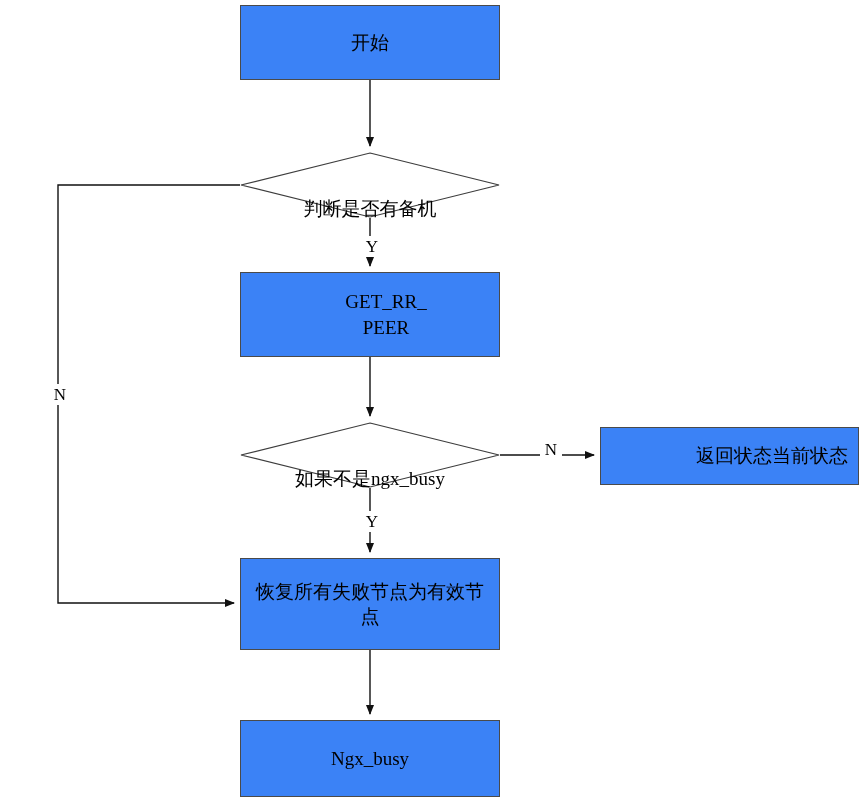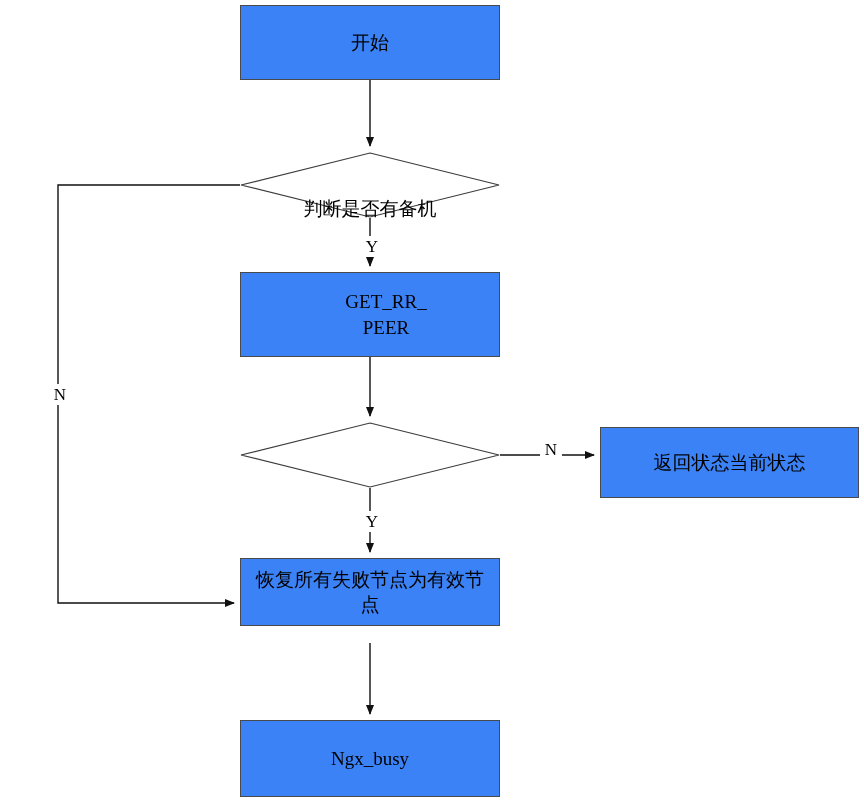--- a/index.html
+++ b/index.html
@@ -132,27 +132,28 @@
 
   <div class="node process" style="left:240px; top:272px; width:260px; height:85px;padding-left:32px;">
     <span class="label en" style="white-space:pre-line;">GET_RR_
 PEER</span>
   </div>
 
   <div class="node decision" style="left:240px; top:422px; width:260px; height:66px;">
     <svg class="dia-svg" width="260" height="66" viewBox="0 0 260 66">
       <polygon points="130,1 259,33 130,65 1,33" fill="#ffffff" stroke="#3d3d3d" stroke-width="1.2"></polygon>
     </svg>
+    <span class="label mixed">如果不是ngx_busy</span>
   </div>
 
-  <div class="node process" style="left:600px; top:427px; width:259px; height:71px;">
+  <div class="node process" style="left:600px; top:427px; width:259px; height:58px;justify-content:flex-end;">
     <span class="label cn">返回状态当前状态</span>
   </div>
 
-  <div class="node process" style="left:240px; top:558px; width:260px; height:68px;">
+  <div class="node process" style="left:240px; top:558px; width:260px; height:92px;">
     <span class="label cn">恢复所有失败节点为有效节点</span>
   </div>
 
   <div class="node process" style="left:240px; top:720px; width:260px; height:77px;text-align:center;">
     <span class="label en">Ngx_busy</span>
   </div>
 
   <div class="edge-label" style="left:362px; top:236px; width:16px;">Y</div>
 
   <div class="edge-label" style="left:49px; top:384px; width:18px;">N</div>

